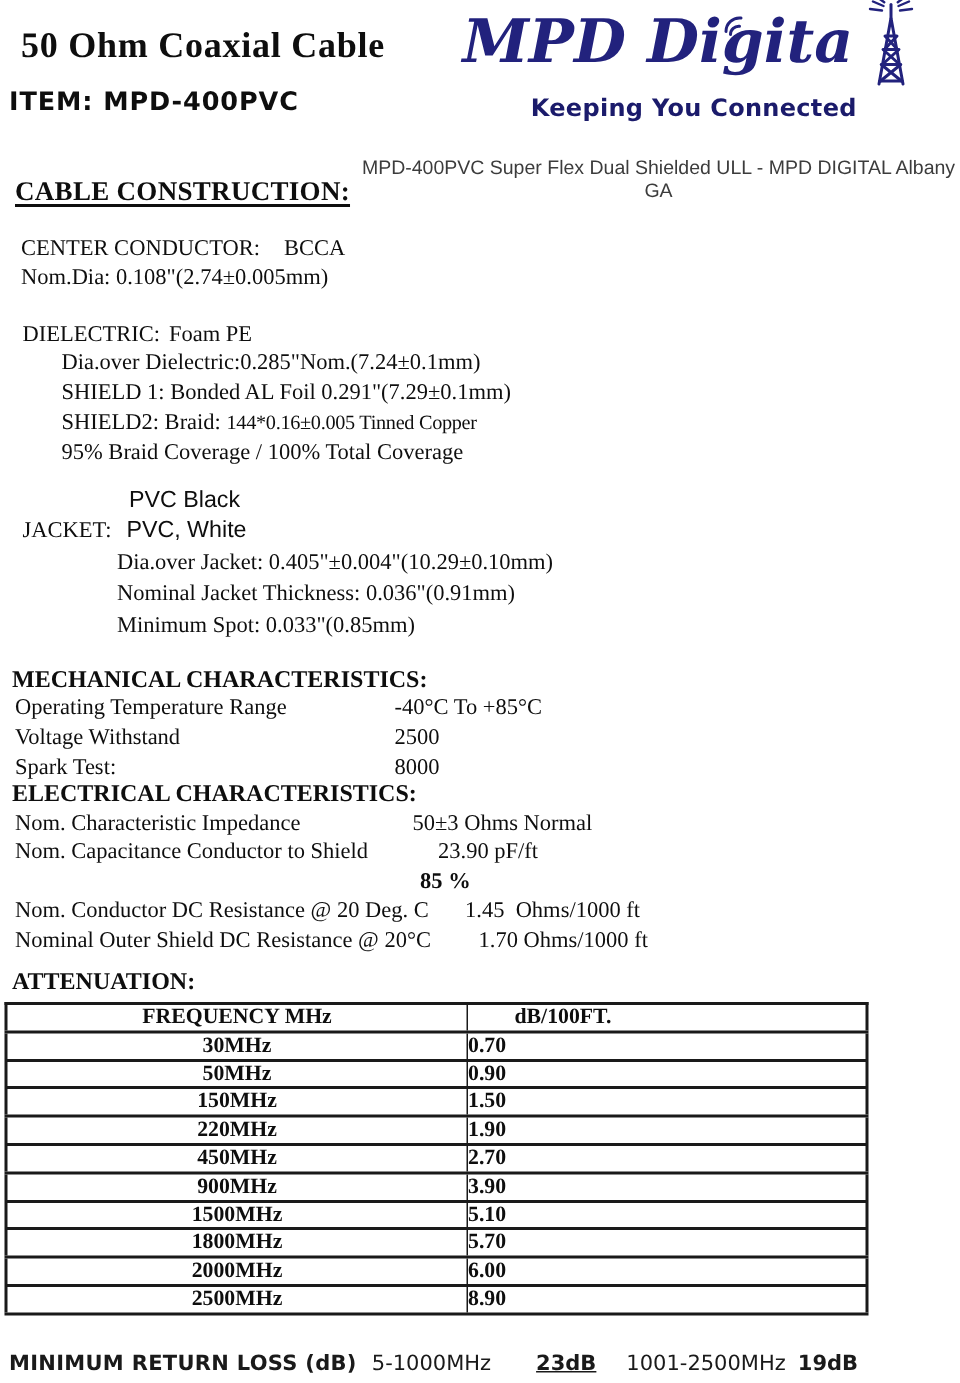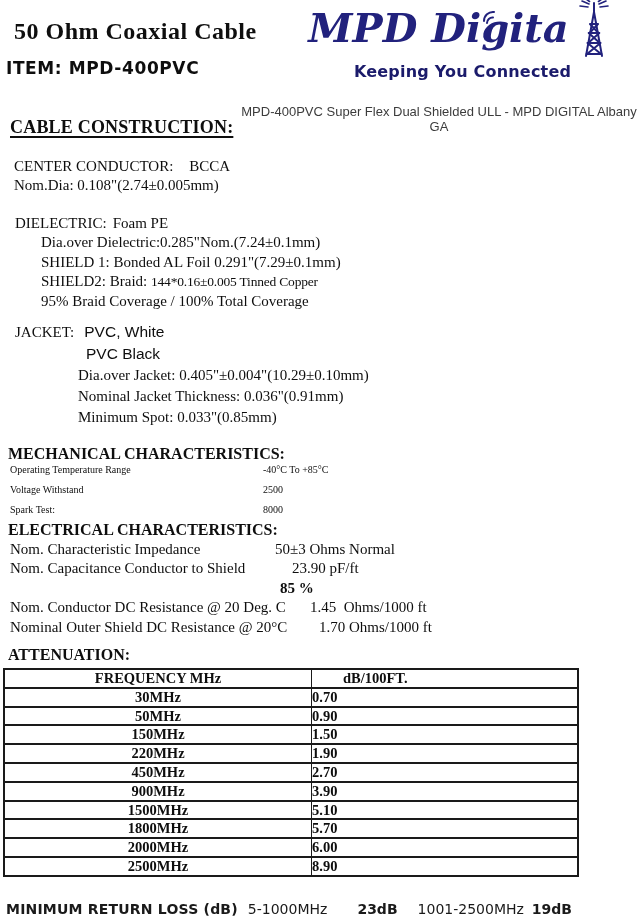--- a/index.html
+++ b/index.html
@@ -31,41 +31,41 @@
   .diel .sub{padding-left:26px;}
   .small-spec{font-size:13.5px;letter-spacing:-0.2px;}
   .jacket{left:15px;top:322px;line-height:20px;}
   .sans{font-family:"Liberation Sans",sans-serif;}
   .jacket .val{margin-left:10px;font-size:15.5px;}
   .jacket .type2{padding-left:71px;font-size:15.5px;margin-top:2px;}
   .jacket .sub{padding-left:63px;margin-top:1px;}
 
   .sec-heading{font-size:16px;font-weight:bold;line-height:21px;}
   .mech{left:8px;top:443px;}
-  .mrow{display:flex;height:20px;font-size:10px;}
+  .mrow{display:flex;height:20px;font-size:15px;}
   .mlbl{width:253px;padding-left:2px;}
   .elec{left:8px;top:519px;}
   .elec .sec-heading{line-height:22px;}
   .erow{position:relative;height:19.4px;font-size:15px;}
   .elbl{position:absolute;left:2px;white-space:pre;}
   .eval{position:absolute;white-space:pre;}
   .v0{left:267px;} .v1{left:284px;} .v2{left:272px;font-weight:bold;} .v3{left:302px;} .v4{left:311px;}
 
   .atten-heading{left:8px;top:646px;font-size:16px;font-weight:bold;}
   table.atten{position:absolute;left:3px;top:668px;width:576px;border-collapse:collapse;border:2px solid #1a1a1a;}
   table.atten td{border:1px solid #1a1a1a;border-bottom-width:2px;font-size:14.5px;font-weight:bold;height:16.8px;padding:0;line-height:16.8px;}
   td.freq{width:306px;text-align:center;}
   td.db{padding-left:46px;}
   tr.head td.freq{text-align:center;}
   tr.head td.db{padding-left:31px;}
 
   .footer{left:6px;top:901px;font-family:"DejaVu Sans","Liberation Sans",sans-serif;font-size:14px;color:#1a1a1a;white-space:nowrap;}
   .footer .lbl{font-weight:bold;margin-right:10px;letter-spacing:0.2px;}
   .footer .r1{margin-right:30px;}
-  .footer .bv1{font-weight:bold;margin-right:20px;}
+  .footer .bv1{font-weight:bold;margin-right:20px;text-decoration:underline;}
   .footer .r2{margin-right:8px;}
   .footer .bv2{font-weight:bold;}
 </style>
 </head>
 <body>
 
 <div class="page">
 
   <div class="abs title">50 Ohm Coaxial Cable</div>
   <div class="abs item">ITEM: MPD-400PVC</div>
@@ -119,22 +119,22 @@
 
   <div class="abs sec diel">
     <div class="ln"><b>DIELECTRIC:</b><span class="val">Foam PE</span></div>
     <div class="ln sub">Dia.over Dielectric:0.285"Nom.(7.24±0.1mm)</div>
     <div class="ln sub">SHIELD 1: Bonded AL Foil 0.291"(7.29±0.1mm)</div>
     <div class="ln sub"><span>SHIELD2: Braid: </span><span class="small-spec">144*0.16±0.005 Tinned Copper</span></div>
     <div class="ln sub">95% Braid Coverage / 100% Total Coverage</div>
   </div>
 
   <div class="abs sec jacket">
+    <div class="ln type2 sans">PVC Black</div>
     <div class="ln"><b>JACKET:</b><span class="val sans">PVC, White</span></div>
-    <div class="ln type2 sans">PVC Black</div>
     <div class="ln sub">Dia.over Jacket: 0.405"±0.004"(10.29±0.10mm)</div>
     <div class="ln sub">Nominal Jacket Thickness: 0.036"(0.91mm)</div>
     <div class="ln sub">Minimum Spot: 0.033"(0.85mm)</div>
   </div>
 
   <div class="abs mech">
     <div class="sec-heading">MECHANICAL CHARACTERISTICS:</div>
     <div class="mrow">
         <span class="mlbl">Operating Temperature Range</span>
         <span class="ln">-40°C To +85°C</span>

